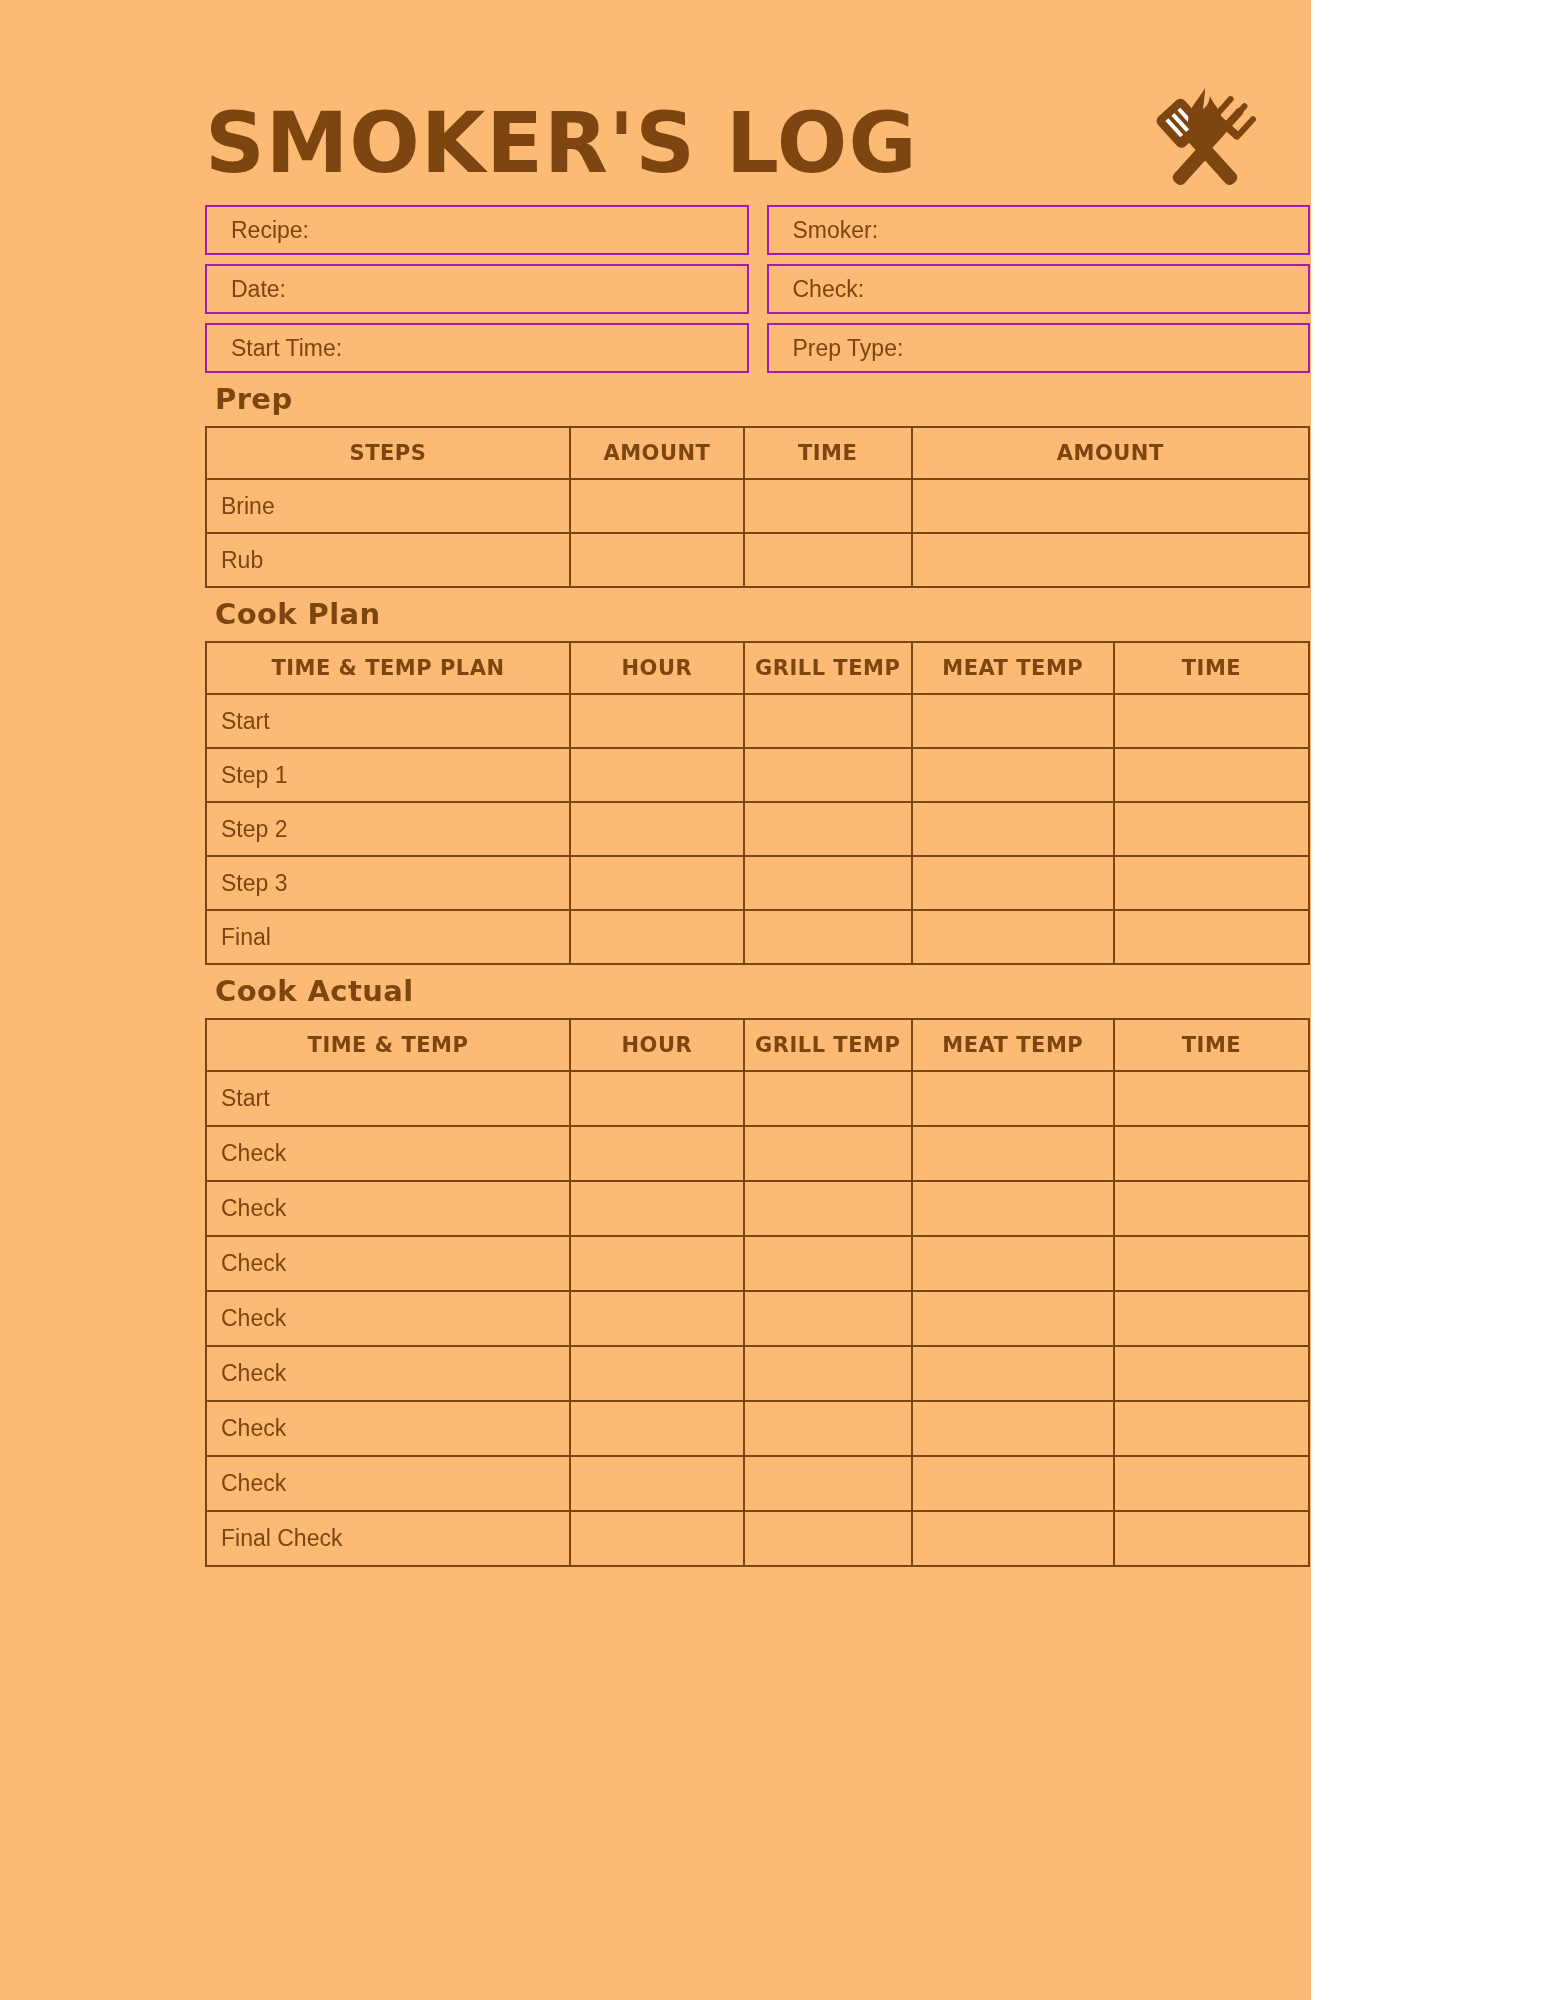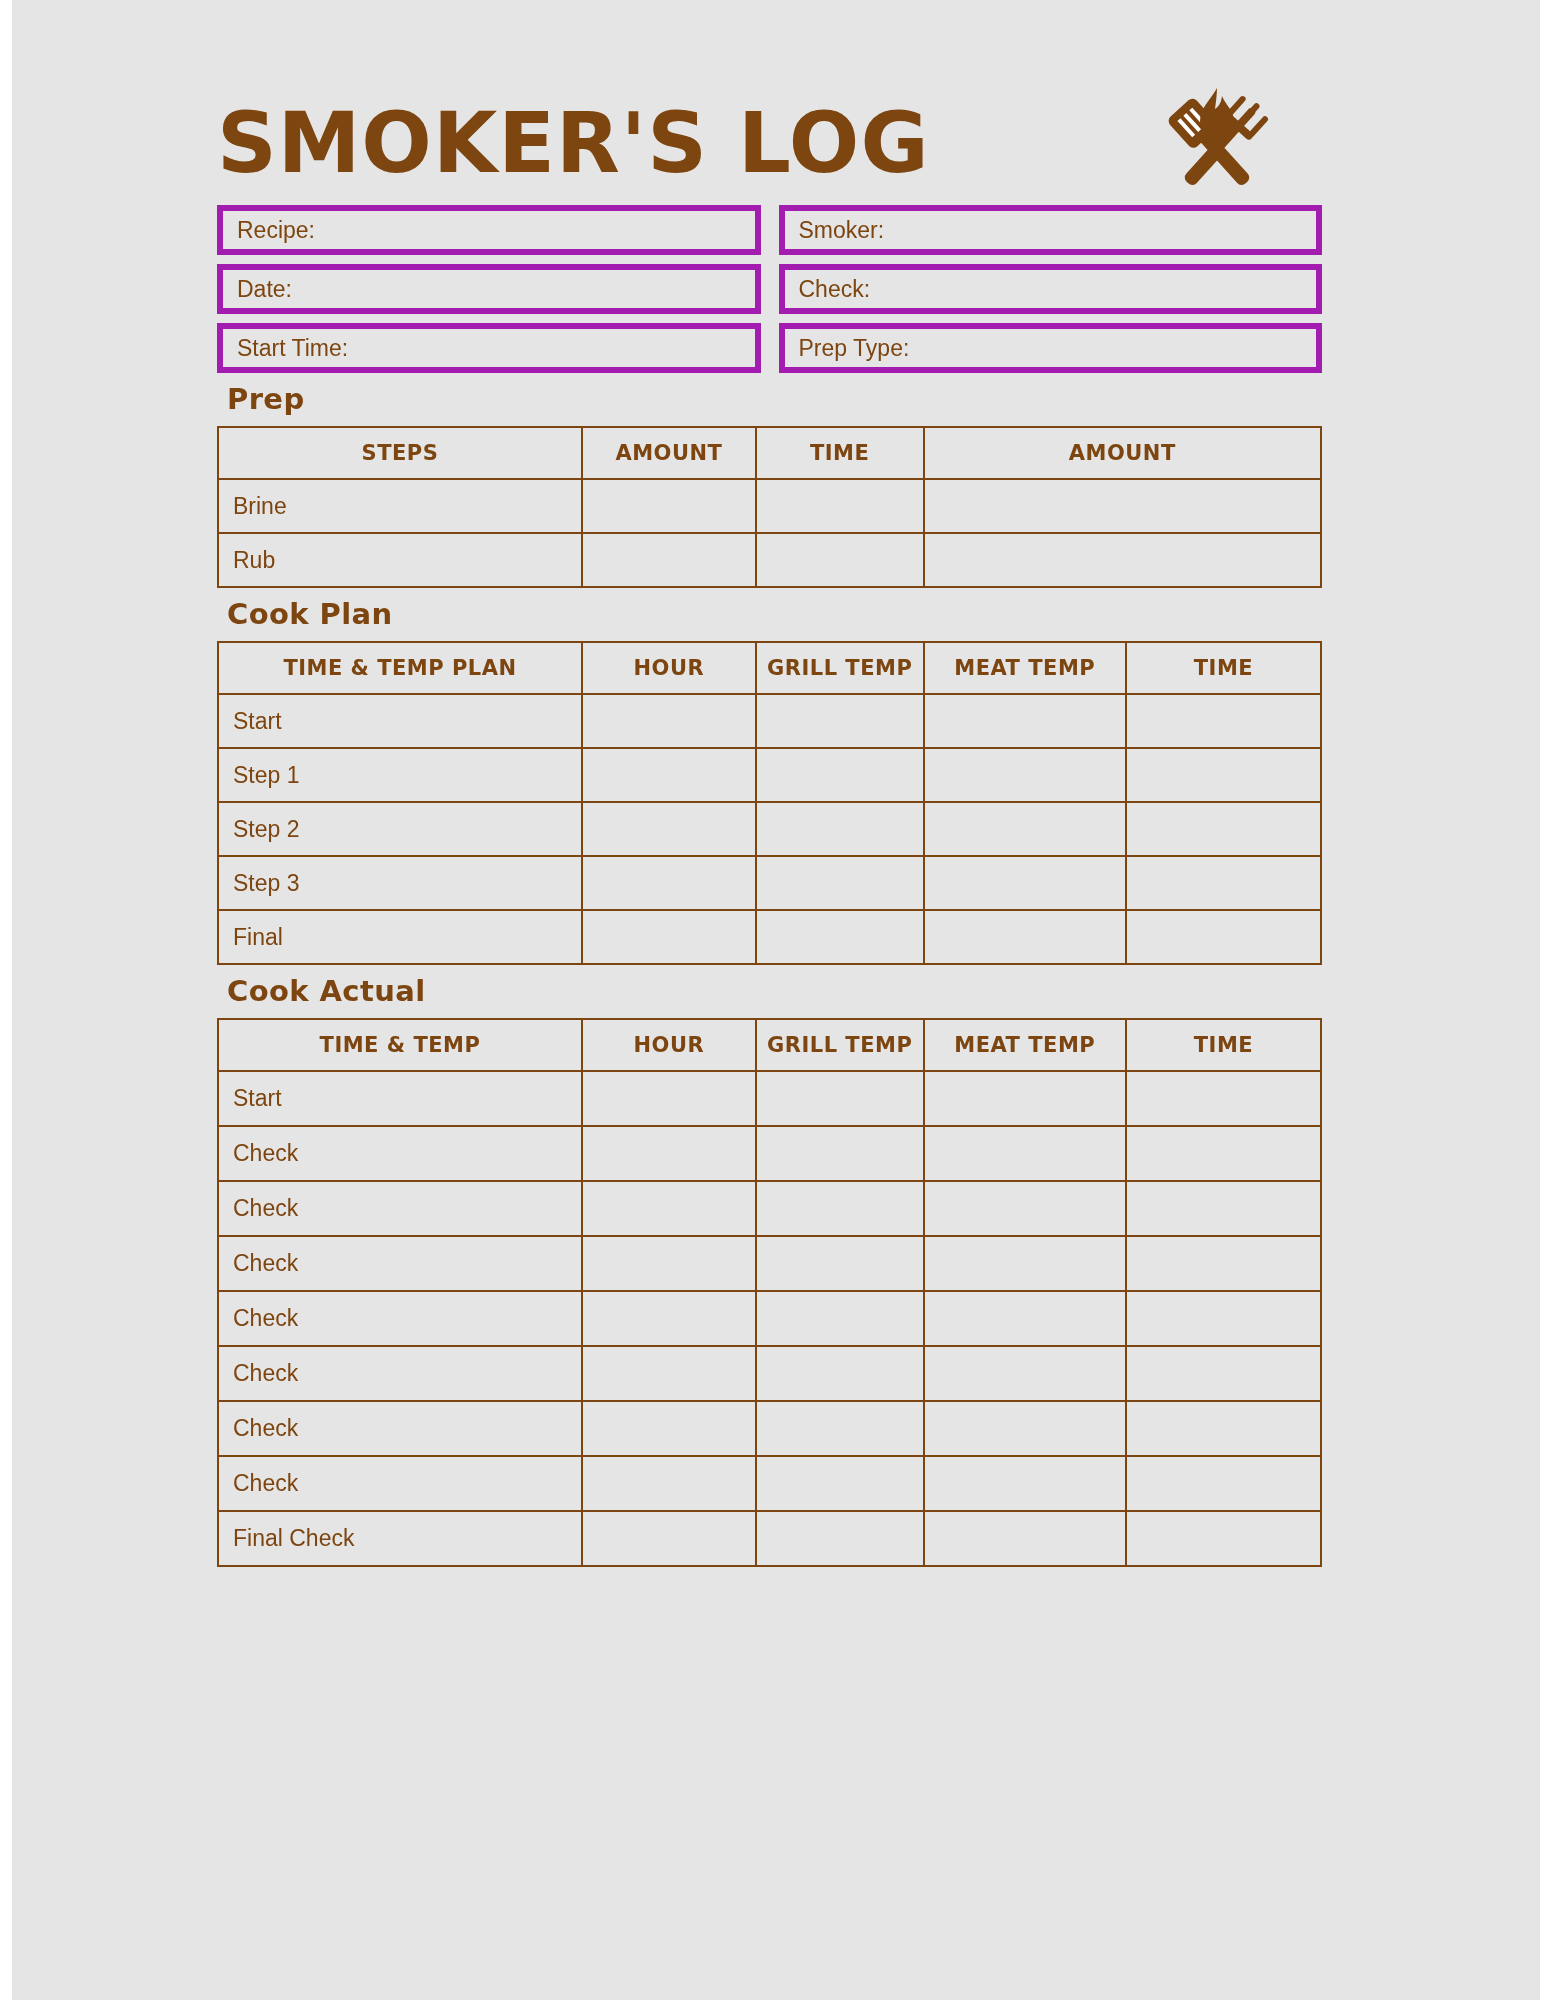--- a/index.html
+++ b/index.html
@@ -10,24 +10,24 @@
   body {
     width: 1545px;
     height: 2000px;
     font-family: "Liberation Sans", sans-serif;
     color: #7a4410;
     position: relative;
     overflow: hidden;
   }
   .page {
     position: absolute;
-    left: 12px; top: 0;
-    width: 1528px;
+    left: 0; top: 0;
+    width: 1311px;
     height: 2000px;
-    background: #e5e5e5;
+    background: #fdba74;
   }
   .content {
     position: absolute;
     left: 205px;
     top: 95px;
     width: 1105px;
   }
 
   
   .header {
@@ -59,25 +59,25 @@
     gap: 18px;
     margin-top: 14px;
   }
   .info-col {
     flex: 1 1 0;
     display: flex;
     flex-direction: column;
     gap: 9px;
   }
   .info-cell {
-    border: 6px solid #a21caf;
+    border: 2px solid #a21caf;
     height: 50px;
     display: flex;
     align-items: center;
-    padding-left: 14px;
+    padding-left: 24px;
     font-size: 23px;
     color: #7d4510;
     box-sizing: border-box;
   }
 
   
   .section-heading {
     font-family: "DejaVu Sans", sans-serif;
     font-weight: bold;
     font-size: 29px;

